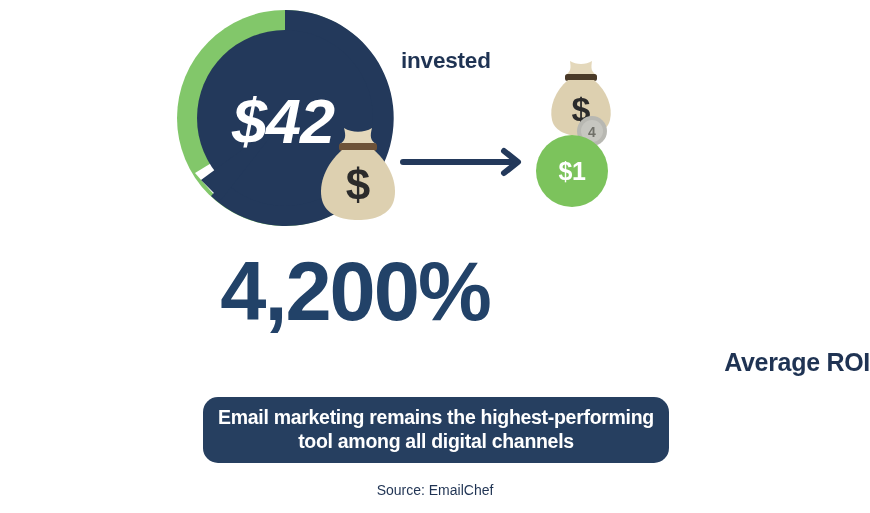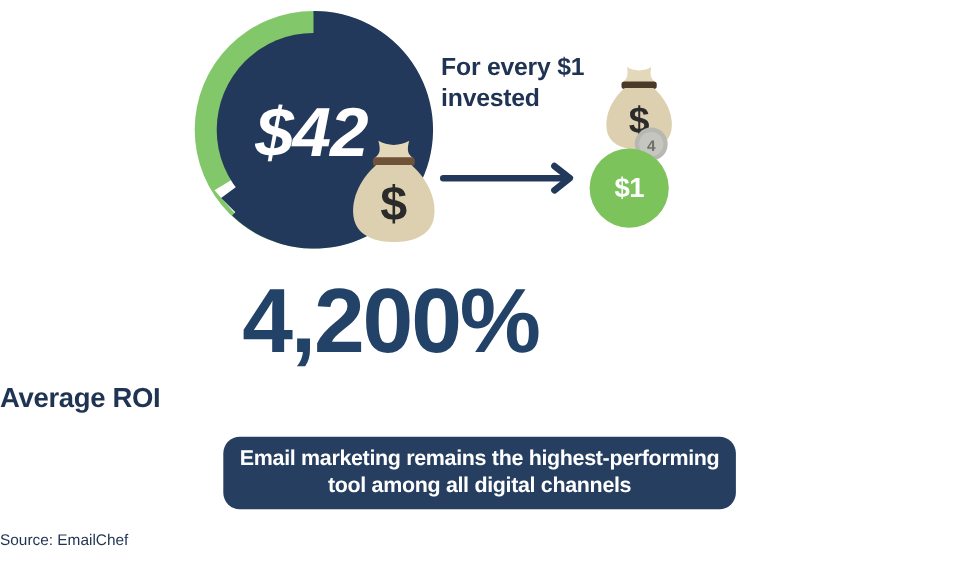--- a/index.html
+++ b/index.html
@@ -134,21 +134,21 @@
     color: #224268;
     letter-spacing: -2px;
     line-height: 1;
   }
 
   .stat-caption {
     position: absolute;
     left: 0;
     top: 348px;
     width: 870px;
-    text-align: left;
+    text-align: right;
     font-size: 25px;
     font-weight: bold;
     color: #1f3353;
     letter-spacing: -0.3px;
   }
 
   
   .banner {
     position: absolute;
     left: 203px;
@@ -170,21 +170,21 @@
     font-weight: bold;
     line-height: 1.22;
     letter-spacing: -0.3px;
   }
 
   .source-line {
     position: absolute;
     left: 0;
     top: 482px;
     width: 870px;
-    text-align: left;
+    text-align: center;
     font-size: 14px;
     font-weight: normal;
     color: #1f3353;
   }
 </style>
 </head>
 <body>
 
 <div class="infographic">
 
@@ -207,21 +207,20 @@
     </div>
 
     <svg class="bag-big" viewBox="0 0 84 100">
       <path d="M28 6 C30 14 30 18 24 22 L60 22 C54 18 54 14 56 6 C48 11 36 11 28 6 Z" fill="#e4d8bb"></path>
       <rect x="23" y="21" width="38" height="8" rx="3" fill="#6e5339"></rect>
       <path d="M26 28 C10 42 2 62 6 78 C10 93 26 98 42 98 C58 98 74 93 78 78 C82 62 74 42 58 28 Z" fill="#ddd0b0"></path>
       <text x="42" y="78" text-anchor="middle" font-size="44" font-weight="bold" fill="#2b2b2b" font-family="'Liberation Sans', sans-serif">$</text>
     </svg>
 
     <div class="for-every-text">
-      <div>For every $1</div>
       <div>invested</div>
     </div>
 
     <svg class="arrow-svg" width="130" height="34" viewBox="0 0 130 34">
       <line x1="3" y1="17" x2="112" y2="17" stroke="#23395b" stroke-width="6" stroke-linecap="round"></line>
       <polyline points="104,6 118,17 104,28" fill="none" stroke="#23395b" stroke-width="6" stroke-linecap="round" stroke-linejoin="round"></polyline>
     </svg>
 
     <div class="right-group">
       <svg class="bag-small" viewBox="0 0 70 85">

